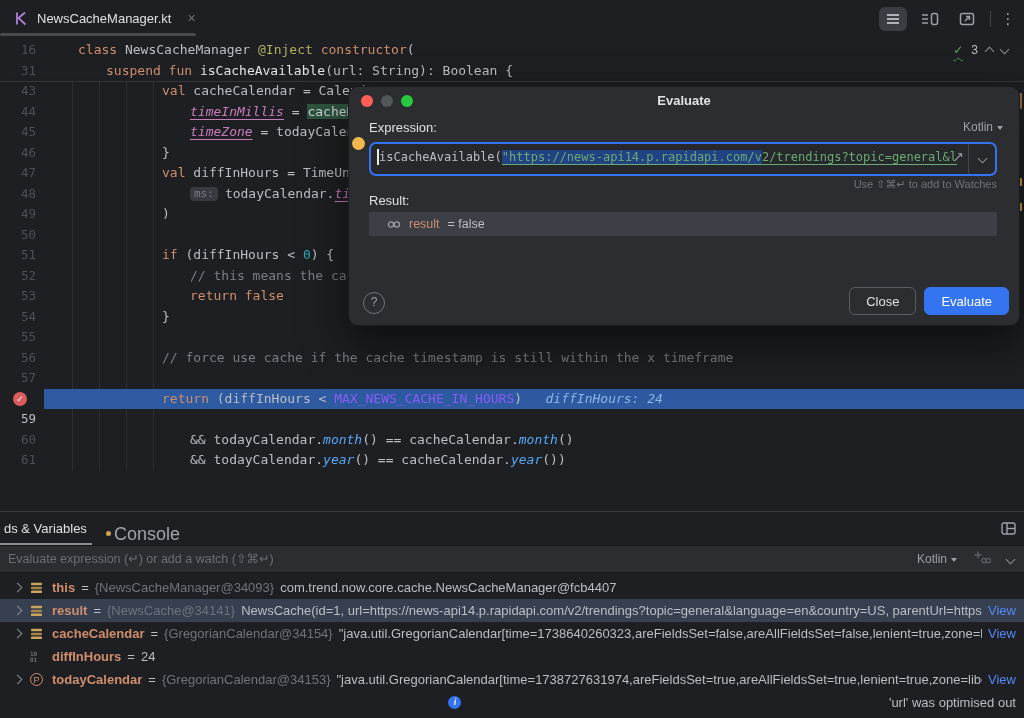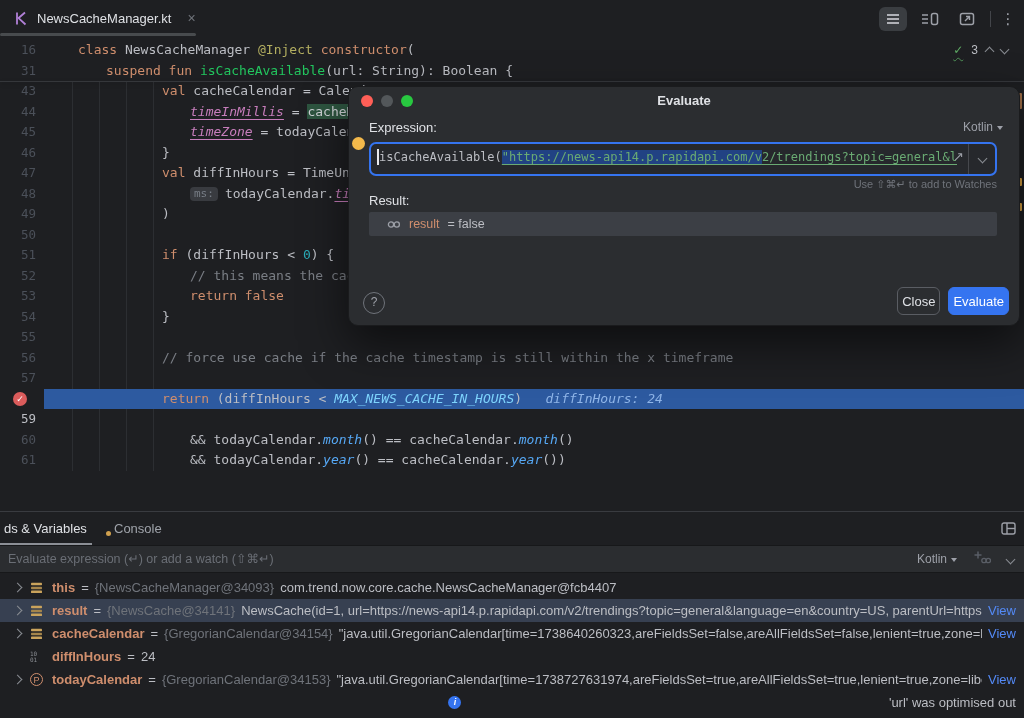--- a/index.html
+++ b/index.html
@@ -22,29 +22,29 @@
   .sticky-sep{position:absolute;left:0;right:0;top:43px;height:1px;background:#35373b;box-shadow:0 2px 4px rgba(0,0,0,.25);}
   #code-lines{position:absolute;left:0;top:2px;right:0;}
   .code-row{position:absolute;left:0;right:0;height:20.5px;font-family:"DejaVu Sans Mono","DejaVu Sans",monospace;font-size:13px;line-height:20.5px;}
   .row-hl{position:absolute;left:44px;right:0;top:0;bottom:0;background:#2d5aa0;}
   .ln{position:absolute;left:0;width:36px;text-align:right;color:#4b5059;font-size:12.5px;}
   .ln.cur{color:#bcbec4;}
   .bp{position:absolute;left:13px;top:3.5px;width:14px;height:14px;border-radius:50%;background:#db5c5c;color:#fff;font-size:9px;line-height:14px;text-align:center;font-family:"DejaVu Sans",sans-serif;}
   .codeline{position:absolute;top:0;white-space:pre;}
   .tk-def{color:#bcbec4}
   .tk-kw{color:#cf8e6d}
-  .tk-fn{color:#22c55e}
+  .tk-fn{color:#e5e5e5}
   .tk-fni{color:#56a8f5;font-style:italic}
   .tk-ann{color:#b3ae60}
   .tk-cmt{color:#7a7e85}
   .tk-num{color:#2aacb8}
   .tk-str{color:#6aab73;text-decoration:underline;text-underline-offset:3px}
   .tk-strsel{color:#6aab73;text-decoration:underline;text-underline-offset:3px;background:#214283}
   .tk-prop{color:#c77dbb;font-style:italic;text-decoration:underline;text-underline-offset:3px}
-  .tk-propi{color:#7dd3fc;font-style:italic}
+  .tk-propi{color:#8b5cf6;}
   .tk-hlg{color:#cfd2d6;background:#2d543f}
   .tk-dbg{color:#8fb5e8;font-style:italic}
   .tk-box{color:#d6d8dc;border:1px solid #b9bcc1;border-radius:2px;margin-left:1px;padding:0 1px}
   .tk-inlay{display:inline-block;background:#393b40;color:#787e87;font-size:11px;line-height:14px;border-radius:4px;padding:0 4px;margin-right:7px;vertical-align:1px}
   .inspections{position:absolute;top:4px;right:16px;display:flex;align-items:center;gap:8px;height:16px;}
   .insp-check{color:#5fad65;font-size:12px;text-decoration:underline wavy #4e8f55 1px;text-underline-offset:3px;}
   .insp-count{color:#bcbec4;font-size:12px;}
   .chev{display:inline-block;width:6px;height:6px;border-right:1.5px solid #8a8d93;border-bottom:1.5px solid #8a8d93;}
   .chev.up{transform:rotate(-135deg);margin-top:3px;}
   .chev.down{transform:rotate(45deg);margin-top:-2px;}
@@ -64,28 +64,28 @@
   .caret{position:absolute;left:6px;top:5px;width:1.5px;height:16px;background:#e8e9eb;z-index:3;}
   .expand-ic{position:absolute;right:31px;top:4px;color:#9da0a8;font-size:13px;line-height:18px;}
   .combo-arrow{position:absolute;right:0;top:0;bottom:0;width:26px;border-left:1px solid #46484d;display:flex;align-items:center;justify-content:center;}
   .dlg-hint{position:absolute;right:22px;top:91px;color:#6f737a;font-size:11px;}
   .dlg-result-label{position:absolute;left:20px;top:106px;color:#dfe1e5;font-size:13px;}
   .result-row{position:absolute;left:20px;right:22px;top:125px;height:24px;background:#3c3f45;display:flex;align-items:center;padding-left:18px;gap:8px;font-size:12.5px;border-radius:2px;}
   .rname{color:#cf8e6d;}
   .rval{color:#bcbec4;}
   .dlg-help{position:absolute;left:14px;bottom:11px;width:20px;height:20px;border:1px solid #6f737a;border-radius:50%;color:#9da0a8;font-size:12px;text-align:center;line-height:19px;}
   .dlg-buttons{position:absolute;right:10px;bottom:10px;display:flex;gap:8px;}
-  .btn{height:28px;border-radius:6px;font-size:13px;display:flex;align-items:center;justify-content:center;padding:0 4px;box-sizing:border-box;}
+  .btn{height:28px;border-radius:6px;font-size:13px;display:flex;align-items:center;justify-content:center;padding:0 16px;box-sizing:border-box;}
   .btn.secondary{border:1px solid #5a5d63;color:#dfe1e5;background:transparent;}
   .btn.primary{background:#3574f0;color:#ffffff;border:1px solid #3574f0;}
   
   .bpanel{position:absolute;left:0;top:511px;right:0;bottom:0;background:#1e1f22;border-top:1px solid #393b40;}
   .ptab1{position:absolute;left:4px;top:0;height:33px;display:flex;align-items:center;color:#dfe1e5;font-size:13px;}
   .ptab1-underline{position:absolute;left:0;top:31px;width:92px;height:2px;background:#8c8f96;}
-  .ptab2{position:absolute;left:114px;top:0;height:33px;display:flex;align-items:center;color:#9fa3aa;font-size:13px;}
+  .ptab2{position:absolute;left:114px;top:0;height:33px;display:flex;align-items:flex-end;color:#9fa3aa;font-size:18px;}
   .console-dot{position:absolute;left:-8px;bottom:9px;width:5px;height:5px;border-radius:50%;background:#d0a14f;}
   .layout-ic{position:absolute;right:8px;top:9px;}
   .ebar{position:absolute;left:0;top:33px;right:0;height:28px;background:#2b2d30;border-top:1px solid #17181a;border-bottom:1px solid #17181a;box-sizing:border-box;}
   .ebar-ph{position:absolute;left:8px;top:0;line-height:26px;color:#6a6e75;font-family:Liberation Sans, sans-serif;font-size:12.5px;}
   .ebar-right{position:absolute;right:10px;top:0;height:26px;display:flex;align-items:center;gap:16px;}
   .ebar-lang{color:#9da0a8;font-size:12px;display:flex;gap:4px;align-items:center;}
   #vars{position:absolute;left:0;top:64px;right:0;bottom:0;}
   .vrow{position:relative;height:23px;display:flex;align-items:center;padding:0 8px 0 12px;font-size:13px;white-space:nowrap;overflow:hidden;justify-content:space-between;}
   .vrow.sel{background:#374051;}
   .vchev{width:18px;display:flex;align-items:center;flex:0 0 18px;}

